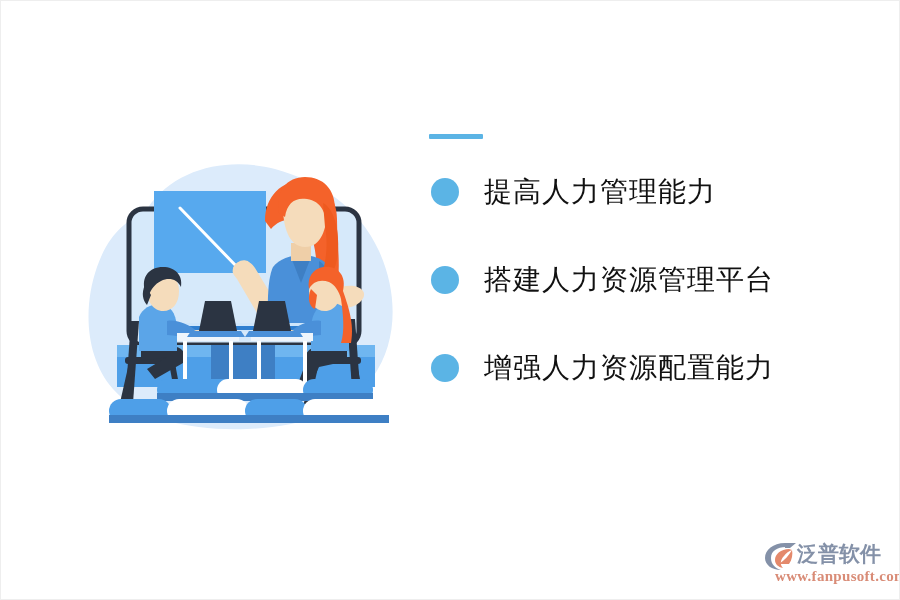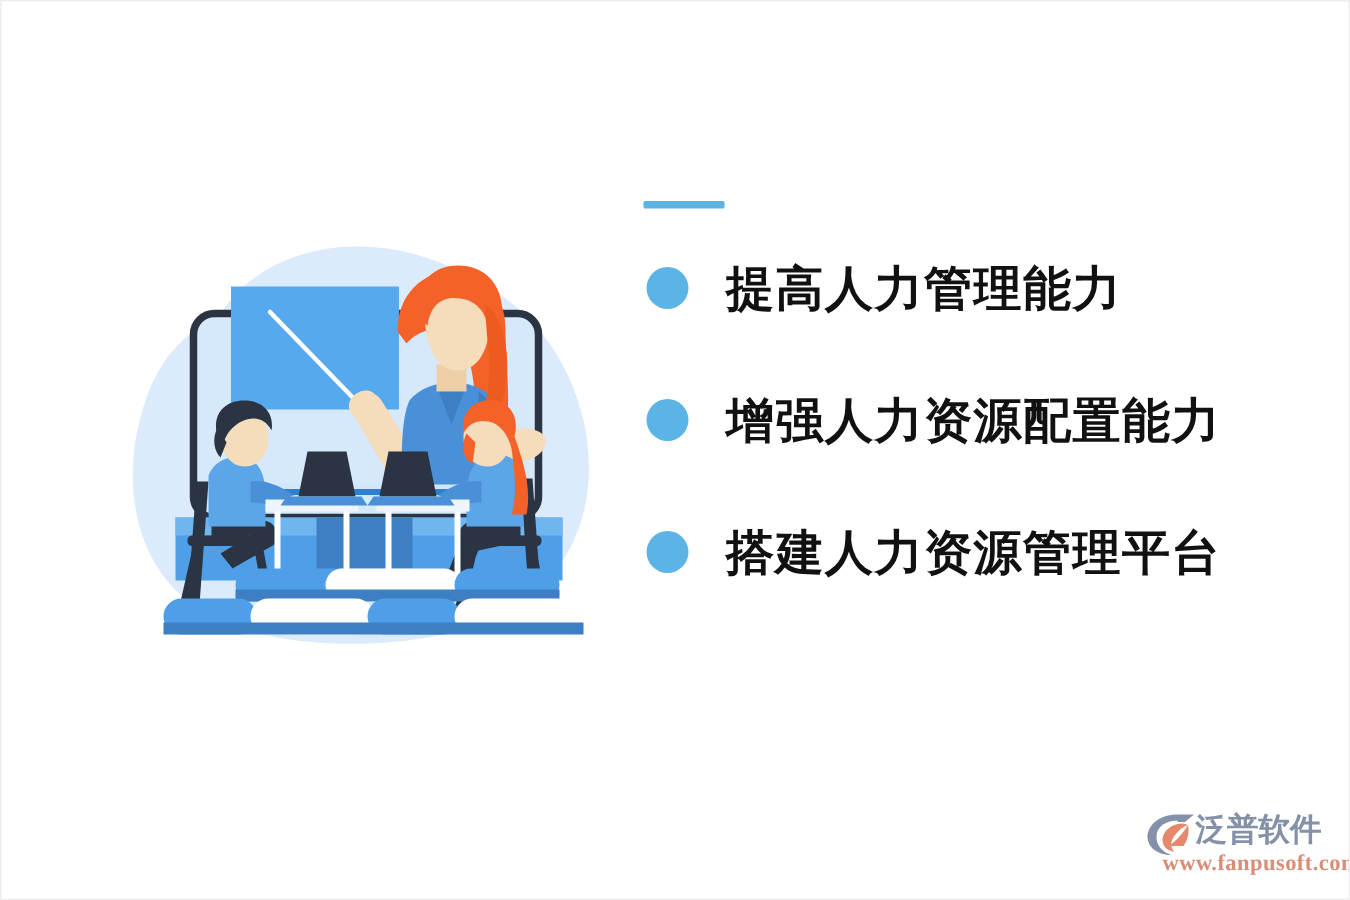--- a/index.html
+++ b/index.html
@@ -55,22 +55,22 @@
   .bullet-row:last-child { margin-bottom: 0; }
   .bullet-dot {
     width: 28px;
     height: 28px;
     border-radius: 50%;
     background: #5BB4E5;
     flex: 0 0 28px;
   }
   .bullet-text {
     margin-left: 25px;
-    font-size: 32px;
-    font-weight: bold;
+    font-size: 28px;
+    font-weight: normal;
     color: #111111;
     letter-spacing: 1px;
     white-space: nowrap;
     line-height: 1;
   }
 
   
   #logo {
     position: absolute;
     left: 762px;
@@ -250,26 +250,26 @@
 
   <div id="bullet-list">
 
     <div class="bullet-row">
       <span class="bullet-dot"></span>
       <span class="bullet-text">提高人力管理能力</span>
     </div>
 
     <div class="bullet-row">
       <span class="bullet-dot"></span>
-      <span class="bullet-text">增强人力资源配置能力</span>
+      <span class="bullet-text">搭建人力资源管理平台</span>
     </div>
 
     <div class="bullet-row">
       <span class="bullet-dot"></span>
-      <span class="bullet-text">搭建人力资源管理平台</span>
+      <span class="bullet-text">增强人力资源配置能力</span>
     </div>
 
   </div>
 
   <div id="logo">
     <div id="logo-mark">
       <svg viewBox="0 0 34 30" xmlns="http://www.w3.org/2000/svg">
 
         <path d="M 22 2 C 10 2 2 9 2 17 C 2 24 9 29 18 29
                  C 12 27 8 23 8 17 C 8 10 14 6 23 6 Z" fill="#8491A8"></path>

